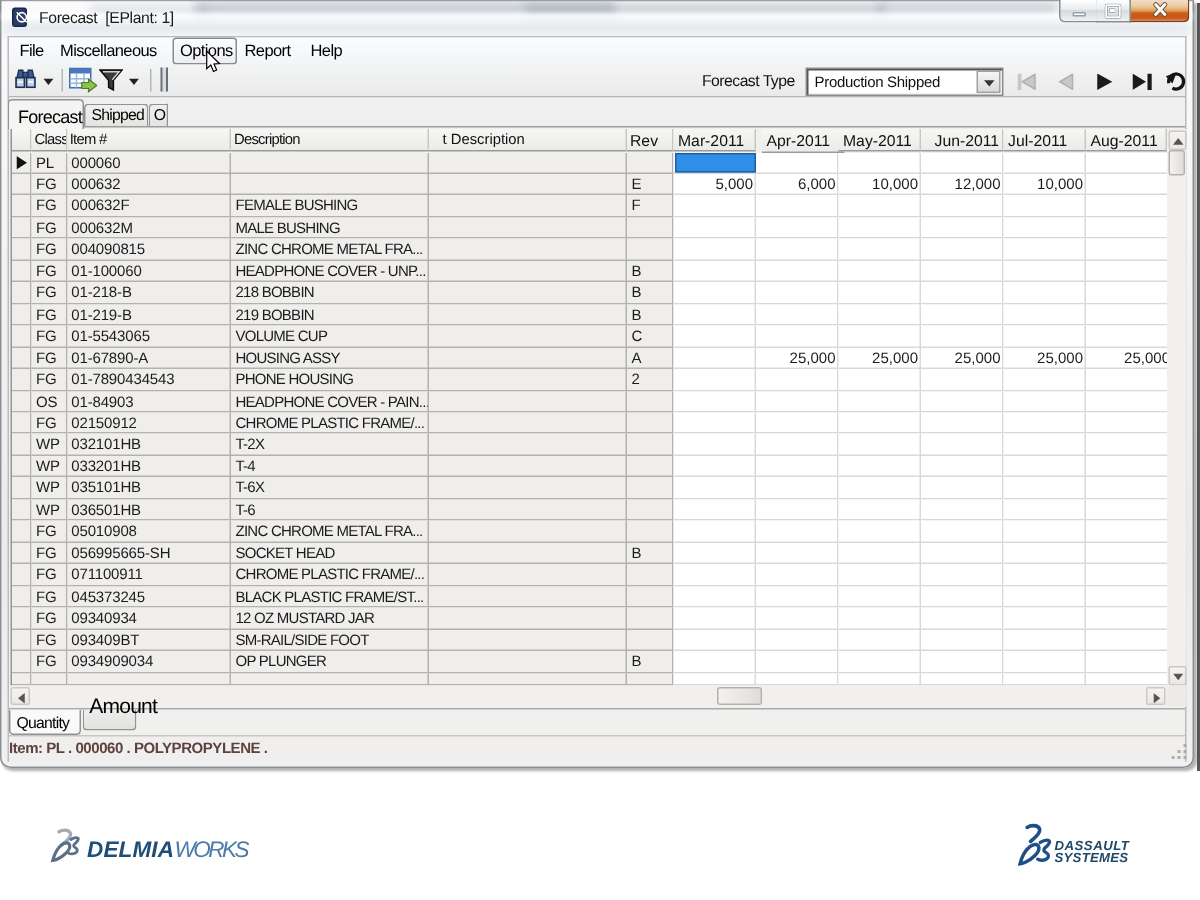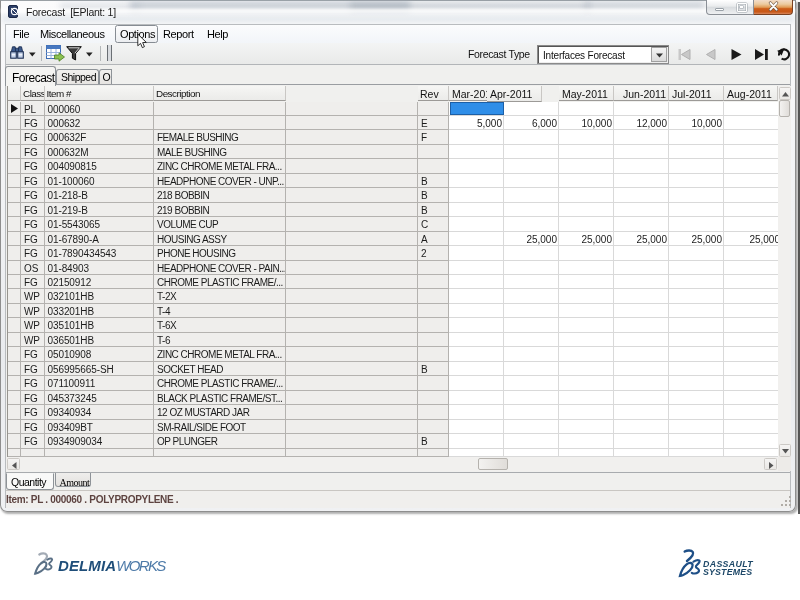--- a/index.html
+++ b/index.html
@@ -92,21 +92,21 @@
  <path d="M2.6 1.8 L13.4 1.8 L8.9 7.2" fill="none" stroke="#d0d0d0" stroke-width="1"></path>
 </svg>
 <svg class="abs" style="left:86px;top:52px" width="7" height="5" viewBox="0 0 7 5">
       <path d="M0 .5 h6.6 L3.3 4.6 z" fill="#222"></path>
     </svg>
 <div class="abs" style="left:100px;top:46px;width:1px;height:15px;background:#b5b8ba;"></div>
 <div class="abs" style="left:107px;top:45px;width:4.5px;height:16px;background:linear-gradient(90deg,#6a6f74 0%,#6a6f74 22%,#d8dbdf 30%,#d8dbdf 72%,#6a6f74 80%,#6a6f74 100%);"></div>
 
 <div class="tx" style="left:468px;top:48px;font-size:10.5px;letter-spacing:-0.35px;color:#111;">Forecast Type</div>
 <div class="abs" style="left:537px;top:45px;width:132px;height:19px;background:#fff;border:1px solid #8a8a8a;box-shadow:inset 1px 1px 0 #555, inset -1px -1px 0 #eee;"></div>
-<div class="tx" style="left:543px;top:49.5px;font-size:10px;letter-spacing:-0.2px;color:#111;">Interfaces Forecast</div>
+<div class="tx" style="left:543px;top:49.5px;font-size:10px;letter-spacing:-0.2px;color:#111;">Production Shipped</div>
 <div class="abs" style="left:651px;top:47px;width:16px;height:15px;background:linear-gradient(180deg,#f5f5f5,#dadada);border:1px solid #a0a0a0;">
  <svg style="position:absolute;left:3.5px;top:5px" width="8" height="5" viewBox="0 0 8 5">
         <path d="M0 .5 h7 L3.5 4.6 z" fill="#333"></path>
       </svg>
     </div>
 <svg class="abs" style="left:677px;top:49px" width="15" height="11" viewBox="0 0 15 11">
       <path d="M13 0.5 L4.5 5.5 L13 10.5 Z" fill="#c8c8c8" stroke="#b0b0b0"></path>
       <rect x="1.5" y="0" width="2.5" height="11" fill="#c8c8c8"></rect>
     </svg>
 <svg class="abs" style="left:704px;top:49px" width="13" height="11" viewBox="0 0 13 11">
@@ -132,23 +132,24 @@
 <div class="tx" style="left:61px;top:71px;font-size:10.5px;letter-spacing:-0.5px;">Shipped</div>
 <div class="abs" style="left:99px;top:69px;width:12.5px;height:15px;border:1px solid #8e9398;border-bottom:none;border-radius:3px 0 0 0;background:linear-gradient(180deg,#f1f0ee,#e6e4e1);"></div>
 <div class="tx" style="left:102.5px;top:71px;font-size:10.5px;letter-spacing:-0.5px;">O</div>
 
 <div class="abs" style="left:6px;top:85px;width:772px;height:372px;overflow:hidden;">
  <div class="abs" style="left:-6px;top:-85px;width:790px;height:470px;">
 <div class="c gh" style="left:8px;top:86px;width:13px;height:15px"></div>
 <div class="c gh" style="left:21px;top:86px;width:23.5px;height:15px">Class</div>
 <div class="c gh" style="left:44.5px;top:86px;width:109.5px;height:15px">Item #</div>
 <div class="c gh" style="left:154px;top:86px;width:132px;height:15px">Description</div>
+<div class="c gh" style="left:286px;top:86px;width:132px;height:15px"><span style="letter-spacing:0;margin-left:7px">t Description</span></div>
 <div class="c gh" style="left:418px;top:86px;width:31px;height:15px"><span style="letter-spacing:0;font-size:10.5px">Rev</span></div>
 <div class="c gh" style="left:449px;top:86px;width:55px;height:15px"><span style="letter-spacing:0;font-size:10.5px;margin-left:1px">Mar-2011</span></div>
-<div class="c gh" style="left:487px;top:86px;width:55px;height:16px"><span style="letter-spacing:0;font-size:10.5px;margin-left:1px">Apr-2011</span></div>
+<div class="c gh" style="left:508px;top:86px;width:55px;height:16px"><span style="letter-spacing:0;font-size:10.5px;margin-left:1px">Apr-2011</span></div>
 <div class="c gh" style="left:559px;top:86px;width:55px;height:15px"><span style="letter-spacing:0;font-size:10.5px;margin-left:1px">May-2011</span></div>
 <div class="c gh" style="left:614px;top:86px;width:55px;height:15px"><span style="letter-spacing:0;font-size:10.5px;margin-left:7px">Jun-2011</span></div>
 <div class="c gh" style="left:669px;top:86px;width:55px;height:15px"><span style="letter-spacing:0;font-size:10.5px;margin-left:1px">Jul-2011</span></div>
 <div class="c gh" style="left:724px;top:86px;width:54px;height:15px"><span style="letter-spacing:0;font-size:10.5px;margin-left:1px">Aug-2011</span></div>
 <div class="c gc" style="left:8px;top:101.5px;width:13px;height:14.46px">
           <svg width="7" height="9" style="position:absolute;left:2.5px;top:2.5px" viewBox="0 0 7 9">
             <path d="M0 0 L7 4.5 L0 9 Z" fill="#111"></path>
           </svg>
         </div>
 <div class="c gc" style="left:21px;top:101.5px;width:23.5px;height:14.46px">PL</div>
@@ -479,21 +480,21 @@
       <svg style="position:absolute;left:4px;top:2.5px" width="5" height="7" viewBox="0 0 5 7">
         <path d="M0 0 L4.5 3.5 L0 7 Z" fill="#555"></path>
       </svg>
     </div>
 <div class="abs" style="left:778px;top:457px;width:13px;height:14px;background:#edebe8;"></div>
 
 <div class="abs" style="left:6px;top:471.5px;width:784px;height:18.5px;background:#f0f0ee;border-top:1px solid #a8abae;"></div>
 <div class="abs" style="left:6px;top:472.5px;width:48px;height:17px;border:1px solid #8e9398;border-top:1px solid #f7f7f6;border-radius:0 0 3px 3px;background:#f9f9f8;z-index:2;"></div>
 <div class="tx" style="left:11px;top:476px;font-size:10.5px;letter-spacing:-0.5px;z-index:2;">Quantity</div>
 <div class="abs" style="left:55px;top:472.5px;width:36px;height:14px;border:1px solid #8e9398;border-top:none;border-radius:0 0 3px 3px;background:linear-gradient(180deg,#efeeec,#e3e1de);"></div>
-<div class="tx" style="left:59.5px;top:477px;font-size:10px;letter-spacing:-0.5px;font-family:Liberation Serif, serif;">Amount</div>
+<div class="tx" style="left:59.5px;top:462px;font-size:14px;letter-spacing:-0.5px;">Amount</div>
 
 <div class="abs" style="left:6px;top:490px;width:784px;height:18px;background:#f0efed;border-top:1px solid #c9c6c2;"></div>
 <div class="tx" style="left:6px;top:494px;font-size:10px;font-weight:bold;letter-spacing:-0.3px;color:#5d4340;">Item: PL . 000060 . POLYPROPYLENE .</div>
 <svg class="abs" style="left:781px;top:496px" width="11" height="11" viewBox="0 0 11 11">
       <g fill="#b0aca6">
         <rect x="8" y="8" width="2" height="2"></rect>
         <rect x="8" y="4" width="2" height="2"></rect>
         <rect x="4" y="8" width="2" height="2"></rect>
         <rect x="8" y="0" width="2" height="2"></rect>
         <rect x="4" y="4" width="2" height="2"></rect>

